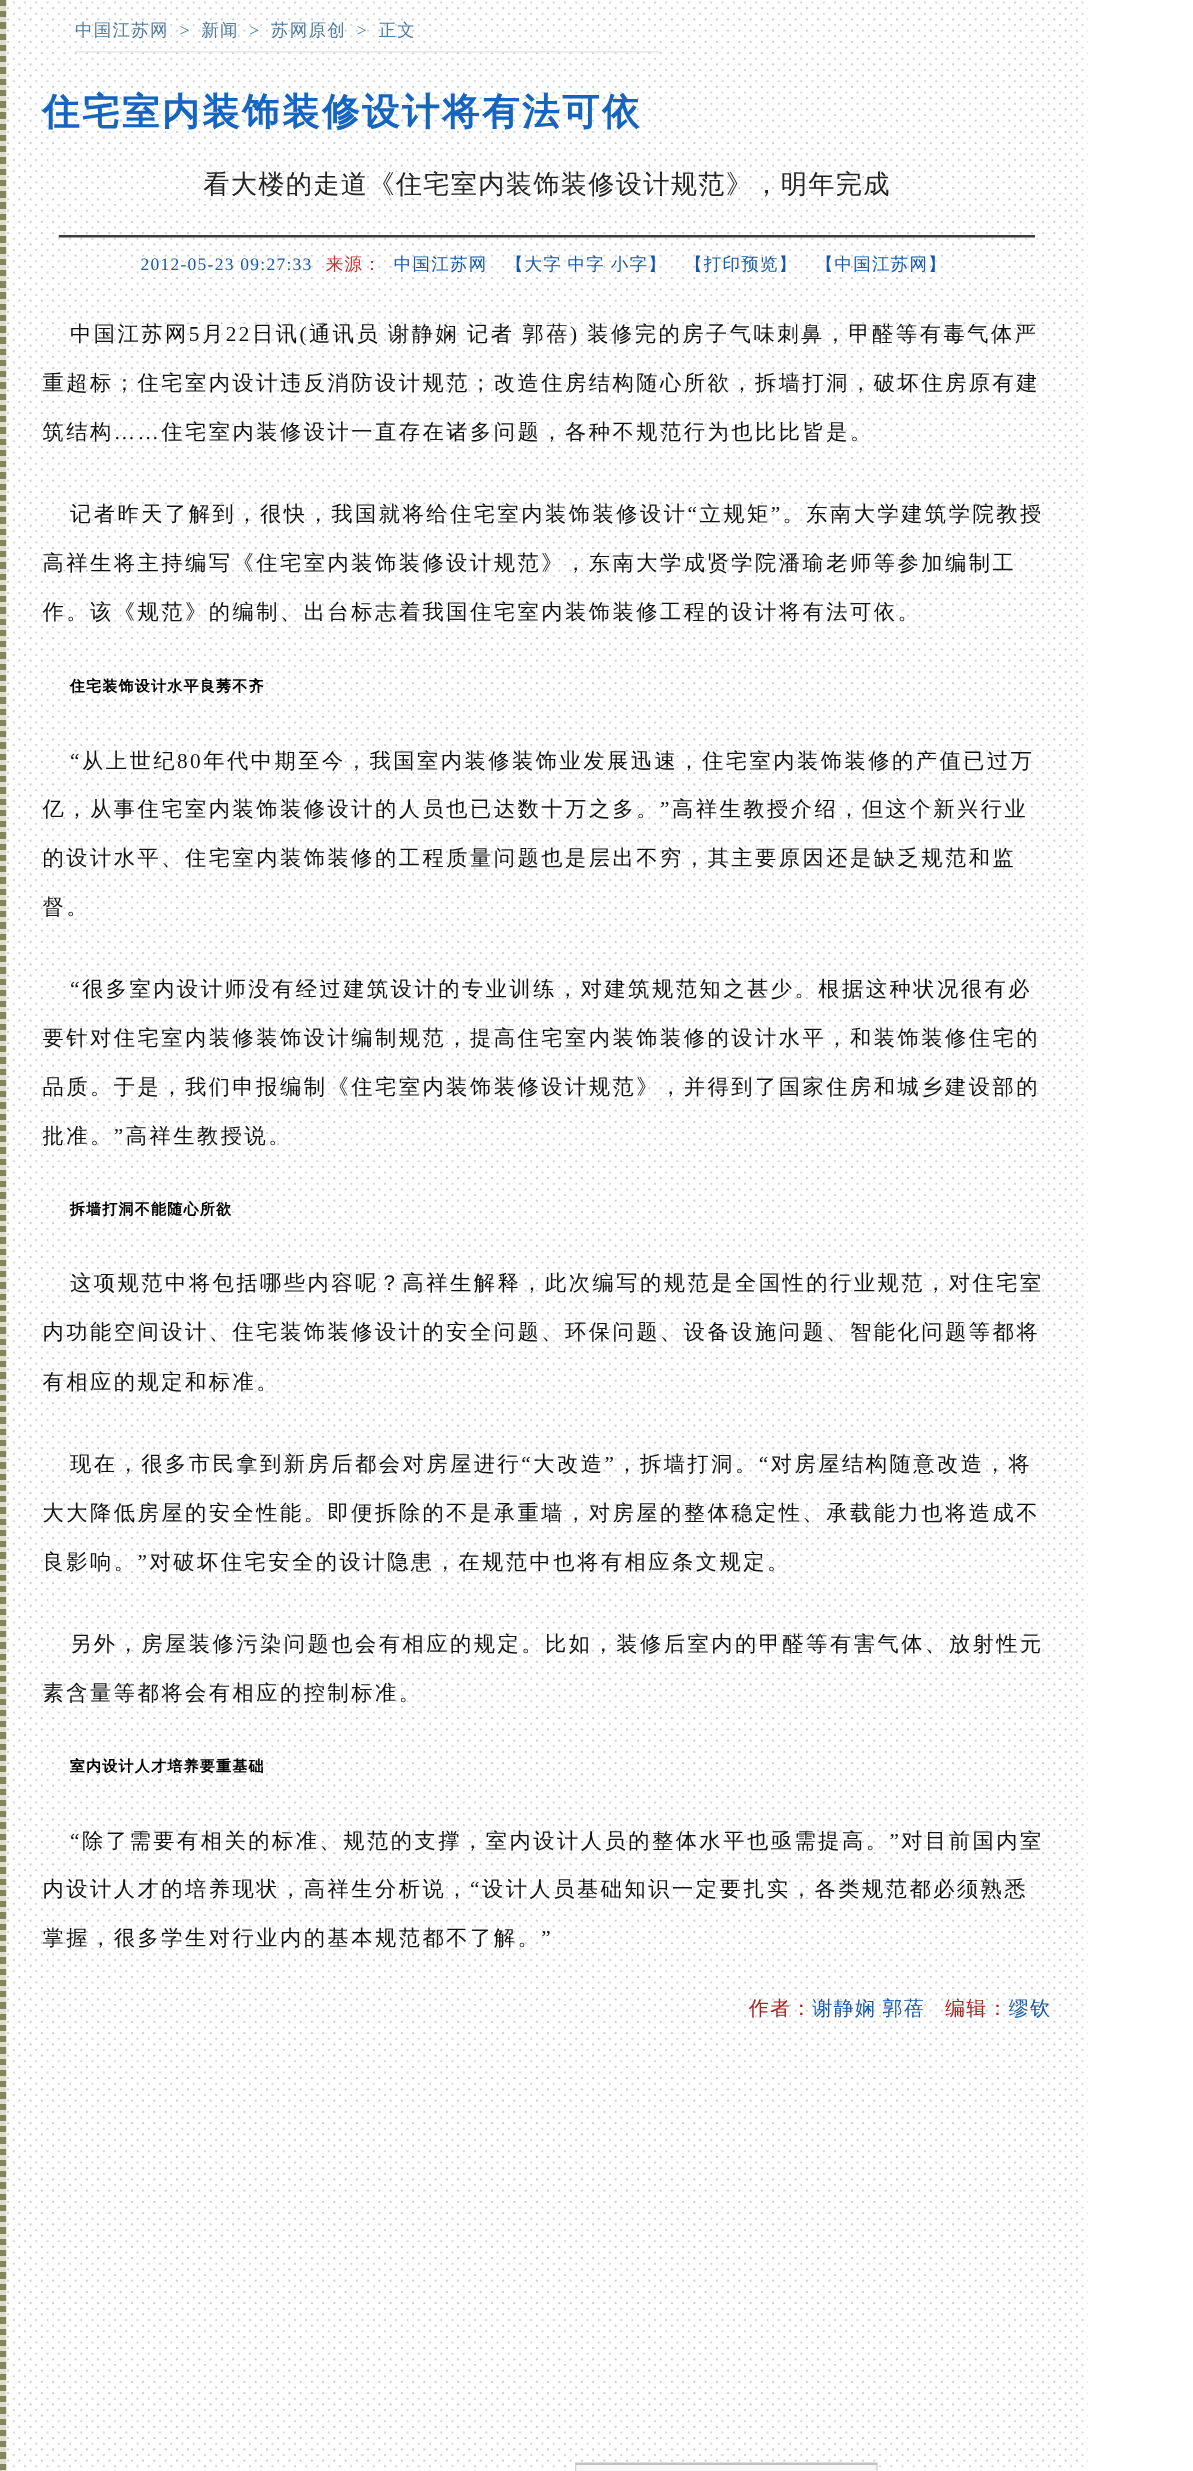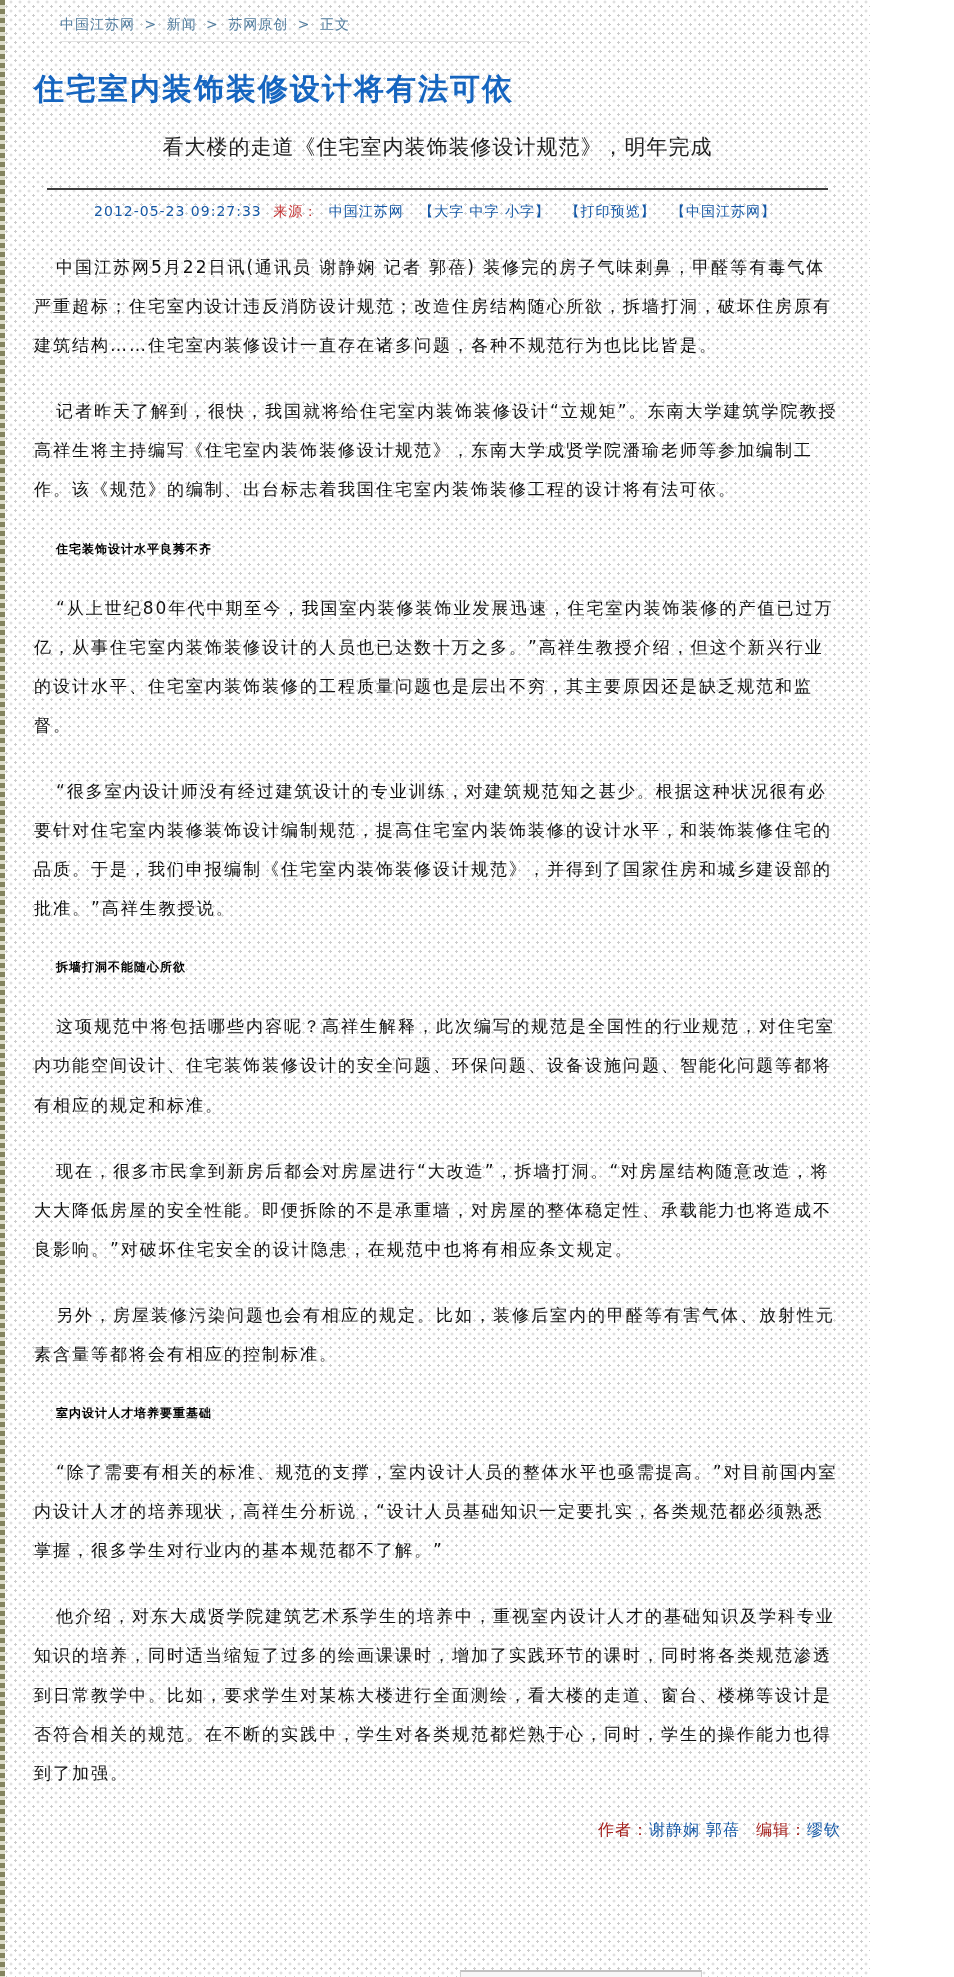--- a/index.html
+++ b/index.html
@@ -12,20 +12,21 @@
     position:relative;
     width:870px;
     min-height:1977px;
     background-color:#ffffff;
     background-image:
       radial-gradient(#cccccc 1px, rgba(0,0,0,0) 1.2px),
       radial-gradient(#d6d6d6 1px, rgba(0,0,0,0) 1.2px);
     background-size:9px 9px, 9px 9px;
     background-position:2px 2px, 6.5px 6.5px;
     overflow:hidden;
+    font-family:Liberation Serif, serif;
   }
   .left-strip{
     position:absolute;left:0;top:0;width:5px;height:100%;
     background:repeating-linear-gradient(180deg,#84845f 0 5px,#dcdcc8 5px 9px);
   }
   .content{padding:0 29px 0 34px;}
   .breadcrumb{
     margin-left:26px;
     padding-top:16px;padding-bottom:7px;
     width:58%;
@@ -115,21 +116,20 @@
       <p>记者昨天了解到，很快，我国就将给住宅室内装饰装修设计“立规矩”。东南大学建筑学院教授高祥生将主持编写《住宅室内装饰装修设计规范》，东南大学成贤学院潘瑜老师等参加编制工作。该《规范》的编制、出台标志着我国住宅室内装饰装修工程的设计将有法可依。</p>
       <h3>住宅装饰设计水平良莠不齐</h3>
       <p>“从上世纪80年代中期至今，我国室内装修装饰业发展迅速，住宅室内装饰装修的产值已过万亿，从事住宅室内装饰装修设计的人员也已达数十万之多。”高祥生教授介绍，但这个新兴行业的设计水平、住宅室内装饰装修的工程质量问题也是层出不穷，其主要原因还是缺乏规范和监督。</p>
       <p>“很多室内设计师没有经过建筑设计的专业训练，对建筑规范知之甚少。根据这种状况很有必要针对住宅室内装修装饰设计编制规范，提高住宅室内装饰装修的设计水平，和装饰装修住宅的品质。于是，我们申报编制《住宅室内装饰装修设计规范》，并得到了国家住房和城乡建设部的批准。”高祥生教授说。</p>
       <h3>拆墙打洞不能随心所欲</h3>
       <p>这项规范中将包括哪些内容呢？高祥生解释，此次编写的规范是全国性的行业规范，对住宅室内功能空间设计、住宅装饰装修设计的安全问题、环保问题、设备设施问题、智能化问题等都将有相应的规定和标准。</p>
       <p>现在，很多市民拿到新房后都会对房屋进行“大改造”，拆墙打洞。“对房屋结构随意改造，将大大降低房屋的安全性能。即便拆除的不是承重墙，对房屋的整体稳定性、承载能力也将造成不良影响。”对破坏住宅安全的设计隐患，在规范中也将有相应条文规定。</p>
       <p>另外，房屋装修污染问题也会有相应的规定。比如，装修后室内的甲醛等有害气体、放射性元素含量等都将会有相应的控制标准。</p>
       <h3>室内设计人才培养要重基础</h3>
       <p>“除了需要有相关的标准、规范的支撑，室内设计人员的整体水平也亟需提高。”对目前国内室内设计人才的培养现状，高祥生分析说，“设计人员基础知识一定要扎实，各类规范都必须熟悉掌握，很多学生对行业内的基本规范都不了解。”</p>
-      <p>他介绍，对东大成贤学院建筑艺术系学生的培养中，重视室内设计人才的基础知识及学科专业知识的培养，同时适当缩短了过多的绘画课课时，增加了实践环节的课时，同时将各类规范渗透到日常教学中。比如，要求学生对某栋大楼进行全面测绘，看大楼的走道、窗台、楼梯等设计是否符合相关的规范。在不断的实践中，学生对各类规范都烂熟于心，同时，学生的操作能力也得到了加强。</p>
     </div>
 
     <div class="footer">
       <span class="label">作者：</span><span class="name first">谢静娴 郭蓓</span><span class="label">编辑：</span><span class="name">缪钦</span>
     </div>
 
   </div>
 
   <div class="bottom-fragment"></div>
 </div>

